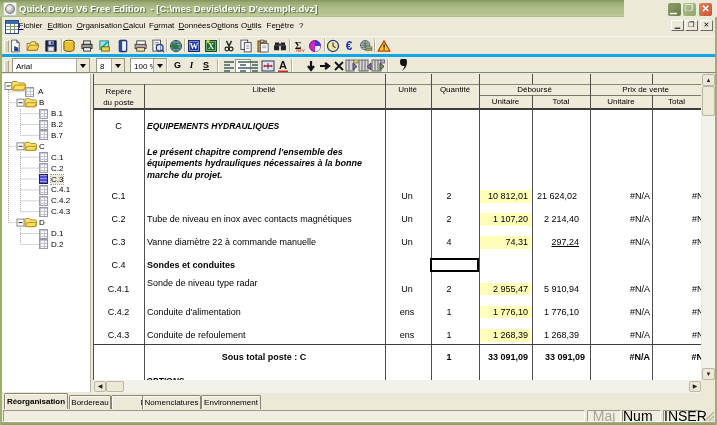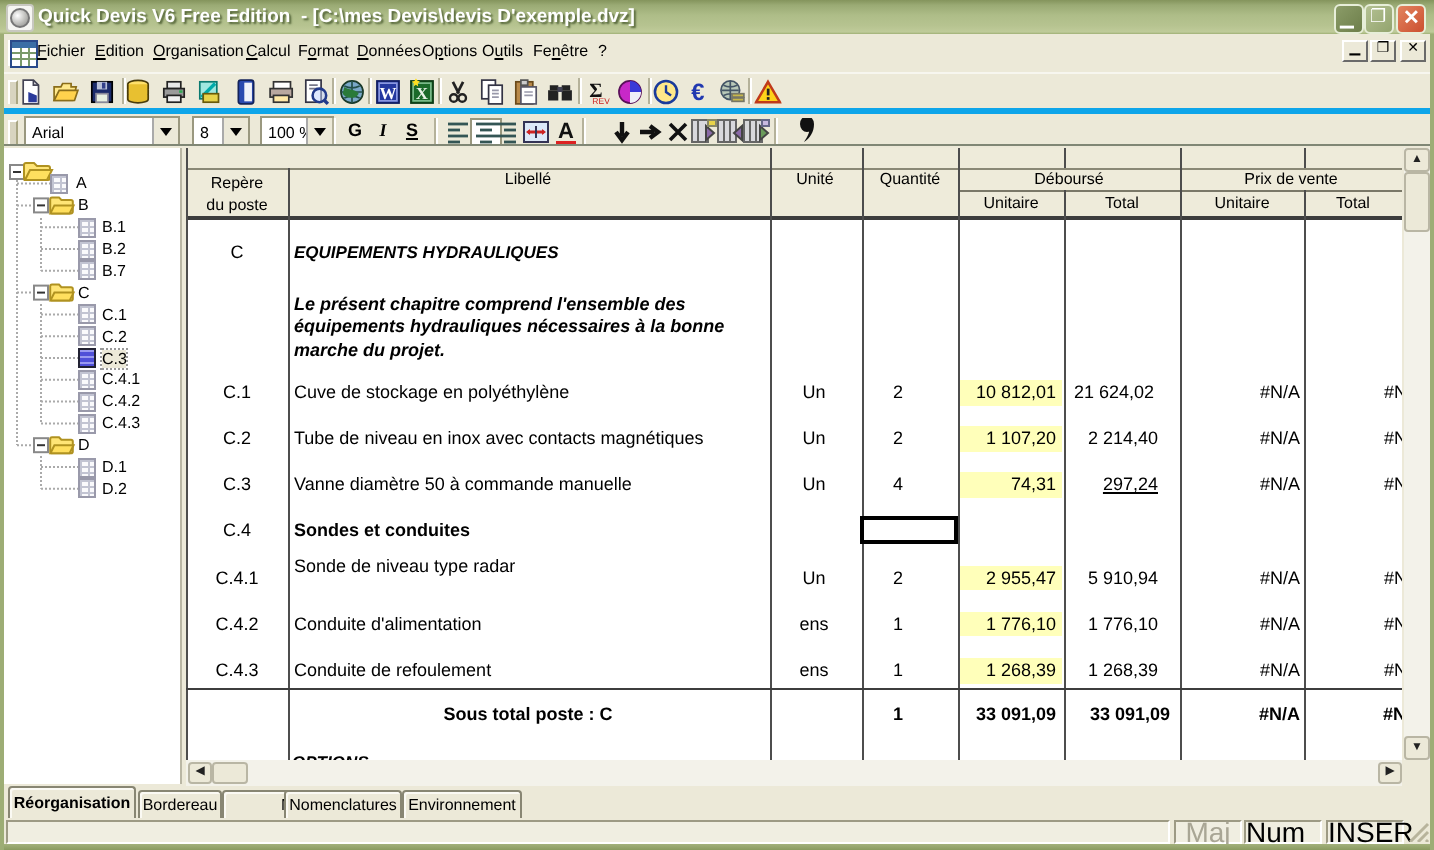--- a/index.html
+++ b/index.html
@@ -1,20 +1,20 @@
 <!DOCTYPE html>
 <html><head>
 <meta charset="utf-8">
 <style>
 html,body{margin:0;padding:0;}
 body{width:717px;height:425px;overflow:hidden;font-family:"Liberation Sans",sans-serif;}
 #win{position:absolute;left:0;top:0;width:717px;height:425px;background:#ece9d8;overflow:hidden;}
 .abs{position:absolute;}
 
-#title{left:0;top:0;width:717px;height:17px;
+#title{left:0;top:0;width:624px;height:17px;
 background:linear-gradient(to bottom,#84945c 0%,#9aaa74 15%,#aebd88 45%,#b6c390 75%,#bfcb9a 94%,#9fb075 100%);}
 #title .appicon{left:3px;top:2px;width:12px;height:12px;background:#f6f6f2;border:1px solid #c8c8c0;border-radius:2px;}
 #title .appicon i{position:absolute;left:1px;top:1px;width:8px;height:8px;border-radius:50%;
 background:radial-gradient(circle at 35% 35%,#ffffff,#b8b8b4 60%,#8a8a88);border:1px solid #777;}
 #title .txt{left:19px;top:3px;font-size:9.5px;font-weight:bold;color:#fff;text-shadow:1px 1px 1px #55663a;}
 .tbtn{top:2px;width:13px;height:13px;border-radius:3px;border:1px solid #e7eed9;}
 #bmin{left:667px;background:linear-gradient(135deg,#8b9c68,#6d7e4a);}
 #bmax{left:682px;background:linear-gradient(135deg,#b4c193,#93a46e);}
 #bclose{left:698px;background:linear-gradient(135deg,#e2845f,#cc4f30);}
 .tbtn .g{position:absolute;color:#fff;font-size:9px;}
@@ -455,37 +455,36 @@
       <div class="yellow" style="left:387px;top:162px;width:51px;height:12.5px;"></div>
       <div class="yellow" style="left:387px;top:208.5px;width:51px;height:12.5px;"></div>
       <div class="yellow" style="left:387px;top:231.5px;width:51px;height:12.5px;"></div>
       <div class="yellow" style="left:387px;top:255px;width:51px;height:12.5px;"></div>
 
       <span class="cell c" style="left:25.5px;top:46.5px;">C</span>
       <span class="cell" style="left:54px;top:47px;font-weight:bold;font-style:italic;font-size:8.5px;">EQUIPEMENTS HYDRAULIQUES</span>
       <div class="cell" style="left:54px;top:72.5px;font-weight:bold;font-style:italic;line-height:11.7px;">Le présent chapitre comprend l'ensemble des<br>équipements hydrauliques nécessaires à la bonne<br>marche du projet.</div>
 
       <span class="cell c" style="left:25.5px;top:117px;">C.1</span>
-      <span class="cell" style="left:54px;top:117px;">Cuve de stockage en polyéthylène</span>
       <span class="cell c" style="left:314px;top:117px;">Un</span>
       <span class="cell c" style="left:356px;top:117px;">2</span>
       <span class="cell r" style="left:435px;top:117px;">10 812,01</span>
       <span class="cell r" style="left:468px;top:117px;margin-left:16px;">21 624,02</span>
       <span class="cell r" style="left:557px;top:117px;">#N/A</span>
       <span class="cell r" style="left:619px;top:117px;">#N/A</span>
       <span class="cell c" style="left:25.5px;top:140.1px;">C.2</span>
       <span class="cell" style="left:54px;top:140.1px;">Tube de niveau en inox avec contacts magnétiques</span>
       <span class="cell c" style="left:314px;top:140.1px;">Un</span>
       <span class="cell c" style="left:356px;top:140.1px;">2</span>
       <span class="cell r" style="left:435px;top:140.1px;">1 107,20</span>
       <span class="cell r" style="left:486px;top:140.1px;">2 214,40</span>
       <span class="cell r" style="left:557px;top:140.1px;">#N/A</span>
       <span class="cell r" style="left:619px;top:140.1px;">#N/A</span>
       <span class="cell c" style="left:25.5px;top:163.1px;">C.3</span>
-      <span class="cell" style="left:54px;top:163.1px;">Vanne diamètre 50 à commande manuelle</span>
+      <span class="cell" style="left:54px;top:163.1px;">Vanne diamètre 22 à commande manuelle</span>
       <span class="cell c" style="left:314px;top:163.1px;">Un</span>
       <span class="cell c" style="left:356px;top:163.1px;">4</span>
       <span class="cell r" style="left:435px;top:163.1px;">74,31</span>
       <span class="cell r" style="left:486px;top:163.1px;text-decoration:underline;">297,24</span>
       <span class="cell r" style="left:557px;top:163.1px;">#N/A</span>
       <span class="cell r" style="left:619px;top:163.1px;">#N/A</span>
       <span class="cell c" style="left:25.5px;top:186.3px;">C.4</span>
       <span class="cell" style="left:54px;top:186.3px;font-weight:bold;">Sondes et conduites</span>
       <div style="position:absolute;left:336.5px;top:184px;width:45px;height:9.5px;border:2px solid #000;background:#fff;"></div>
       <span class="cell c" style="left:25.5px;top:209.6px;">C.4.1</span>

